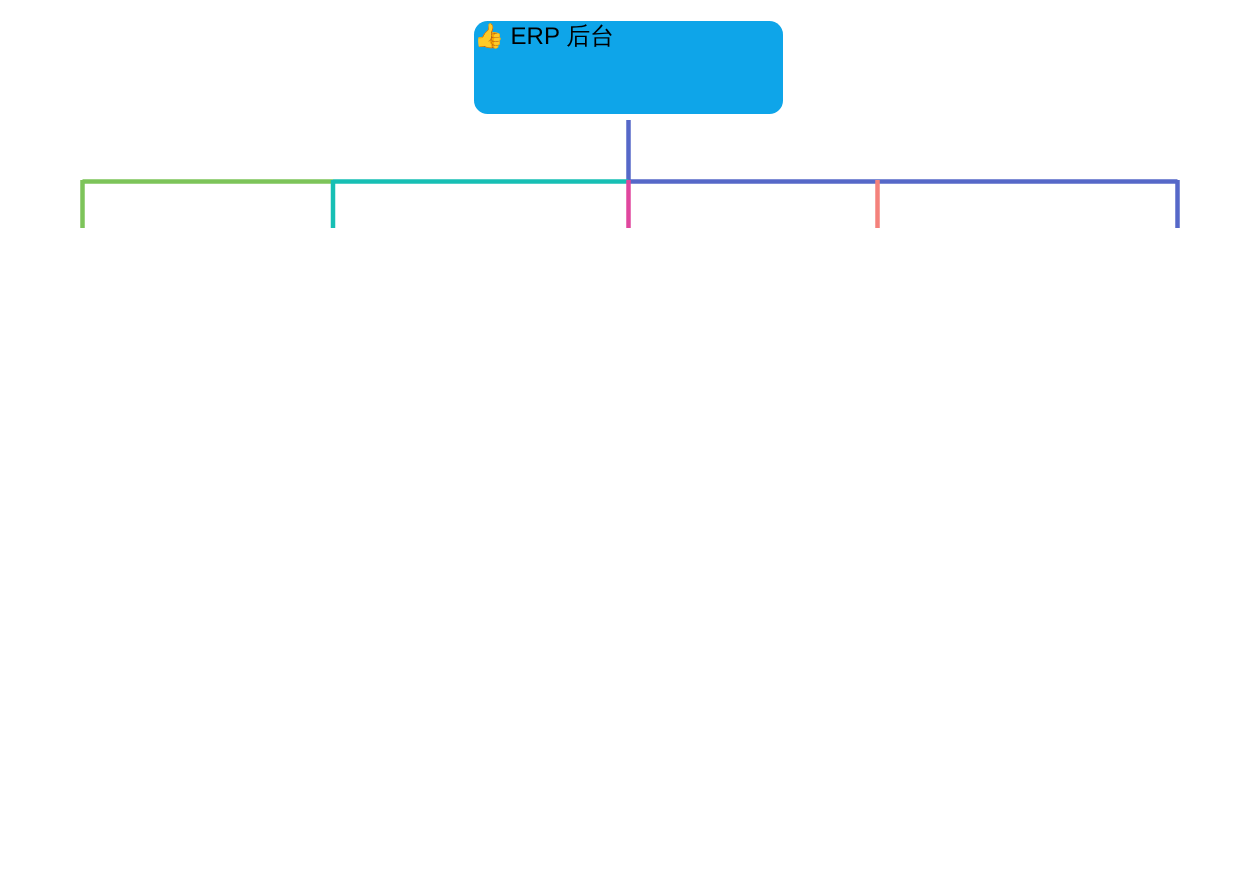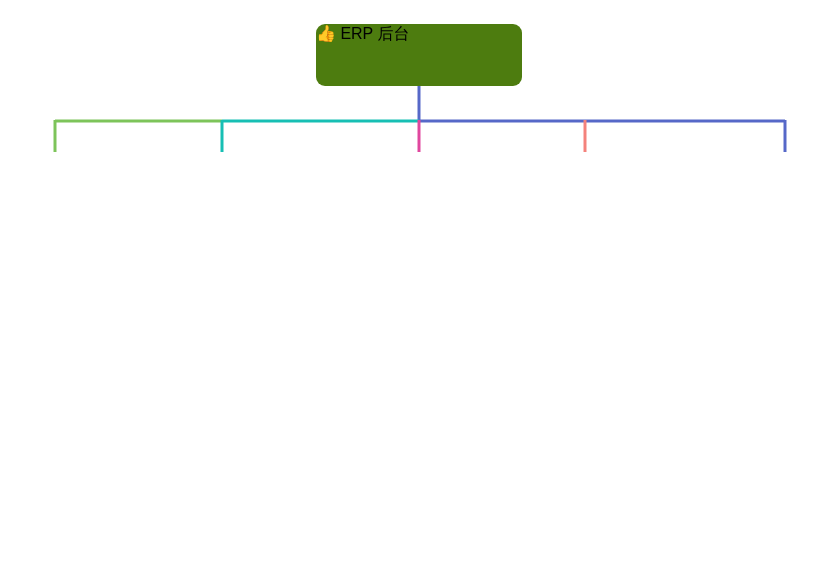--- a/index.html
+++ b/index.html
@@ -18,24 +18,24 @@
   #canvas {
     position: relative;
     width: 839px;
     height: 588px;
   }
 
   
   #root-card {
     position: absolute;
     left: 316px;
-    top: 24px;
+    top: 14px;
     width: 206px;
     height: 62px;
-    background: #4d7c0f;
+    background: #0ea5e9;
     border-radius: 9px;
     box-shadow: 0 1px 5px rgba(80, 90, 110, 0.18），0 0 0 0 transparent;
     box-shadow: 0 1px 6px rgba(70, 80, 100, 0.16);
     display: flex;
     align-items: center;
     justify-content: center;
     gap: 9px;
     box-sizing: border-box;
   }
   #root-emoji {

